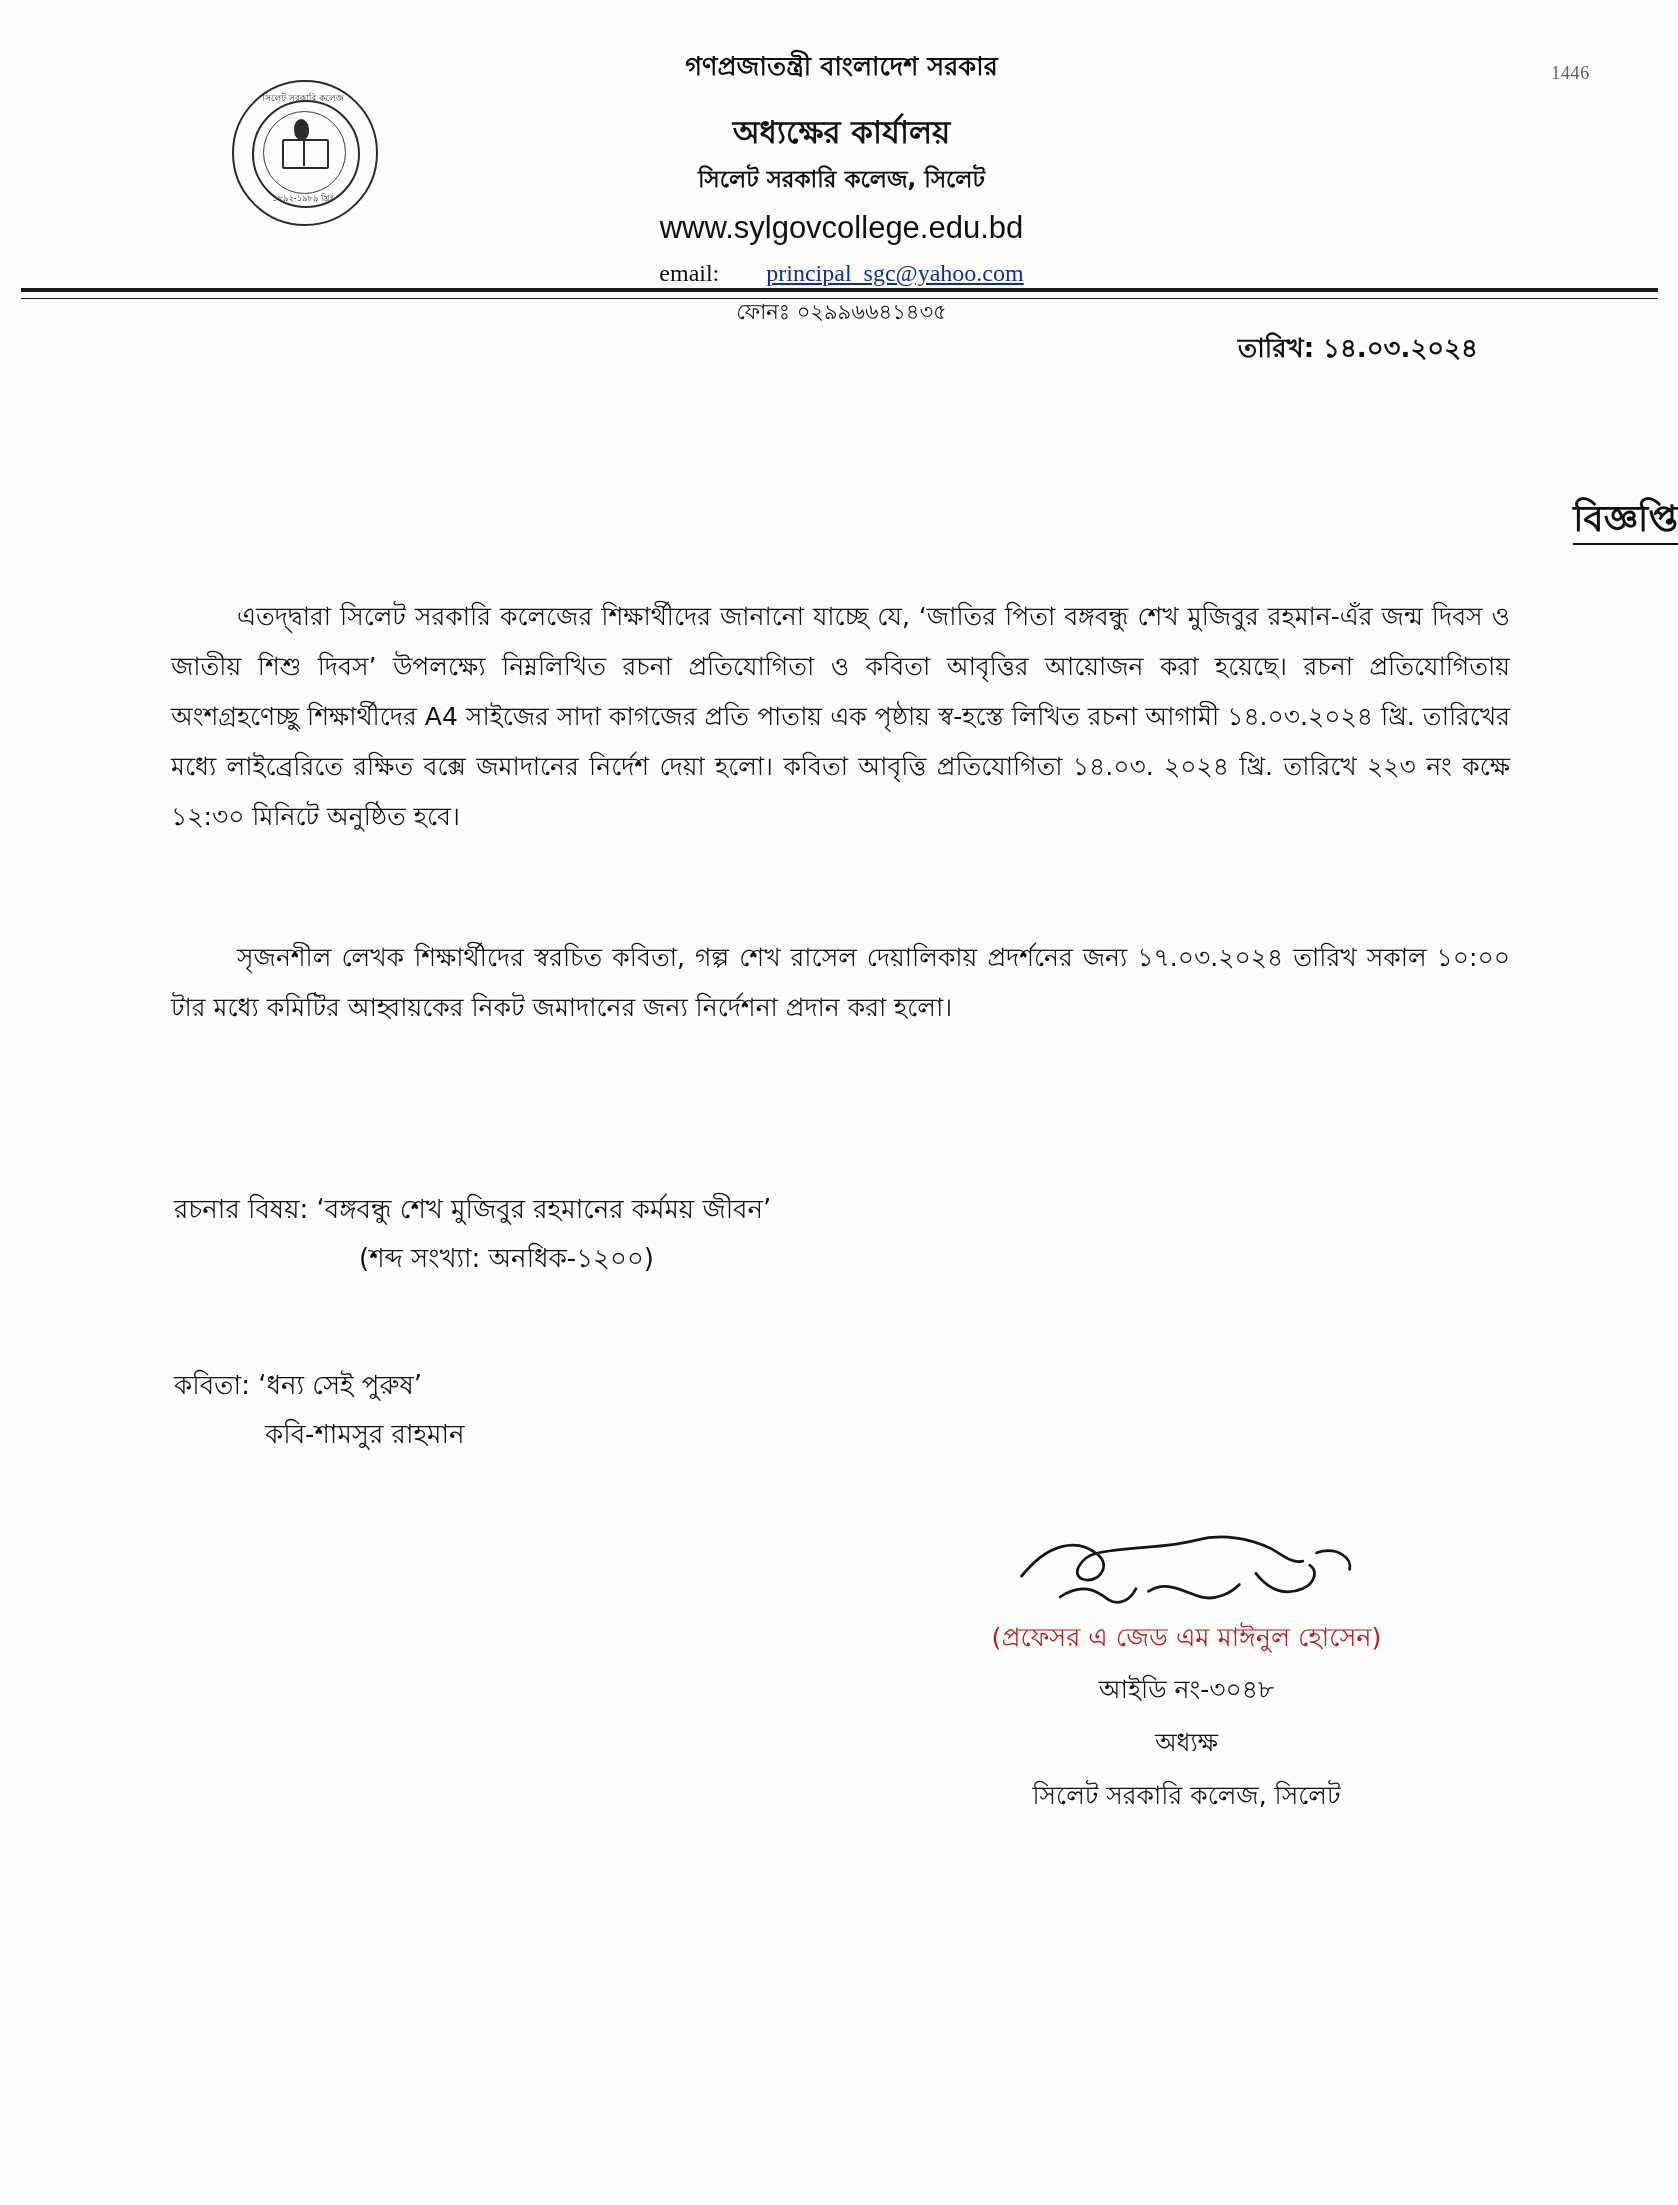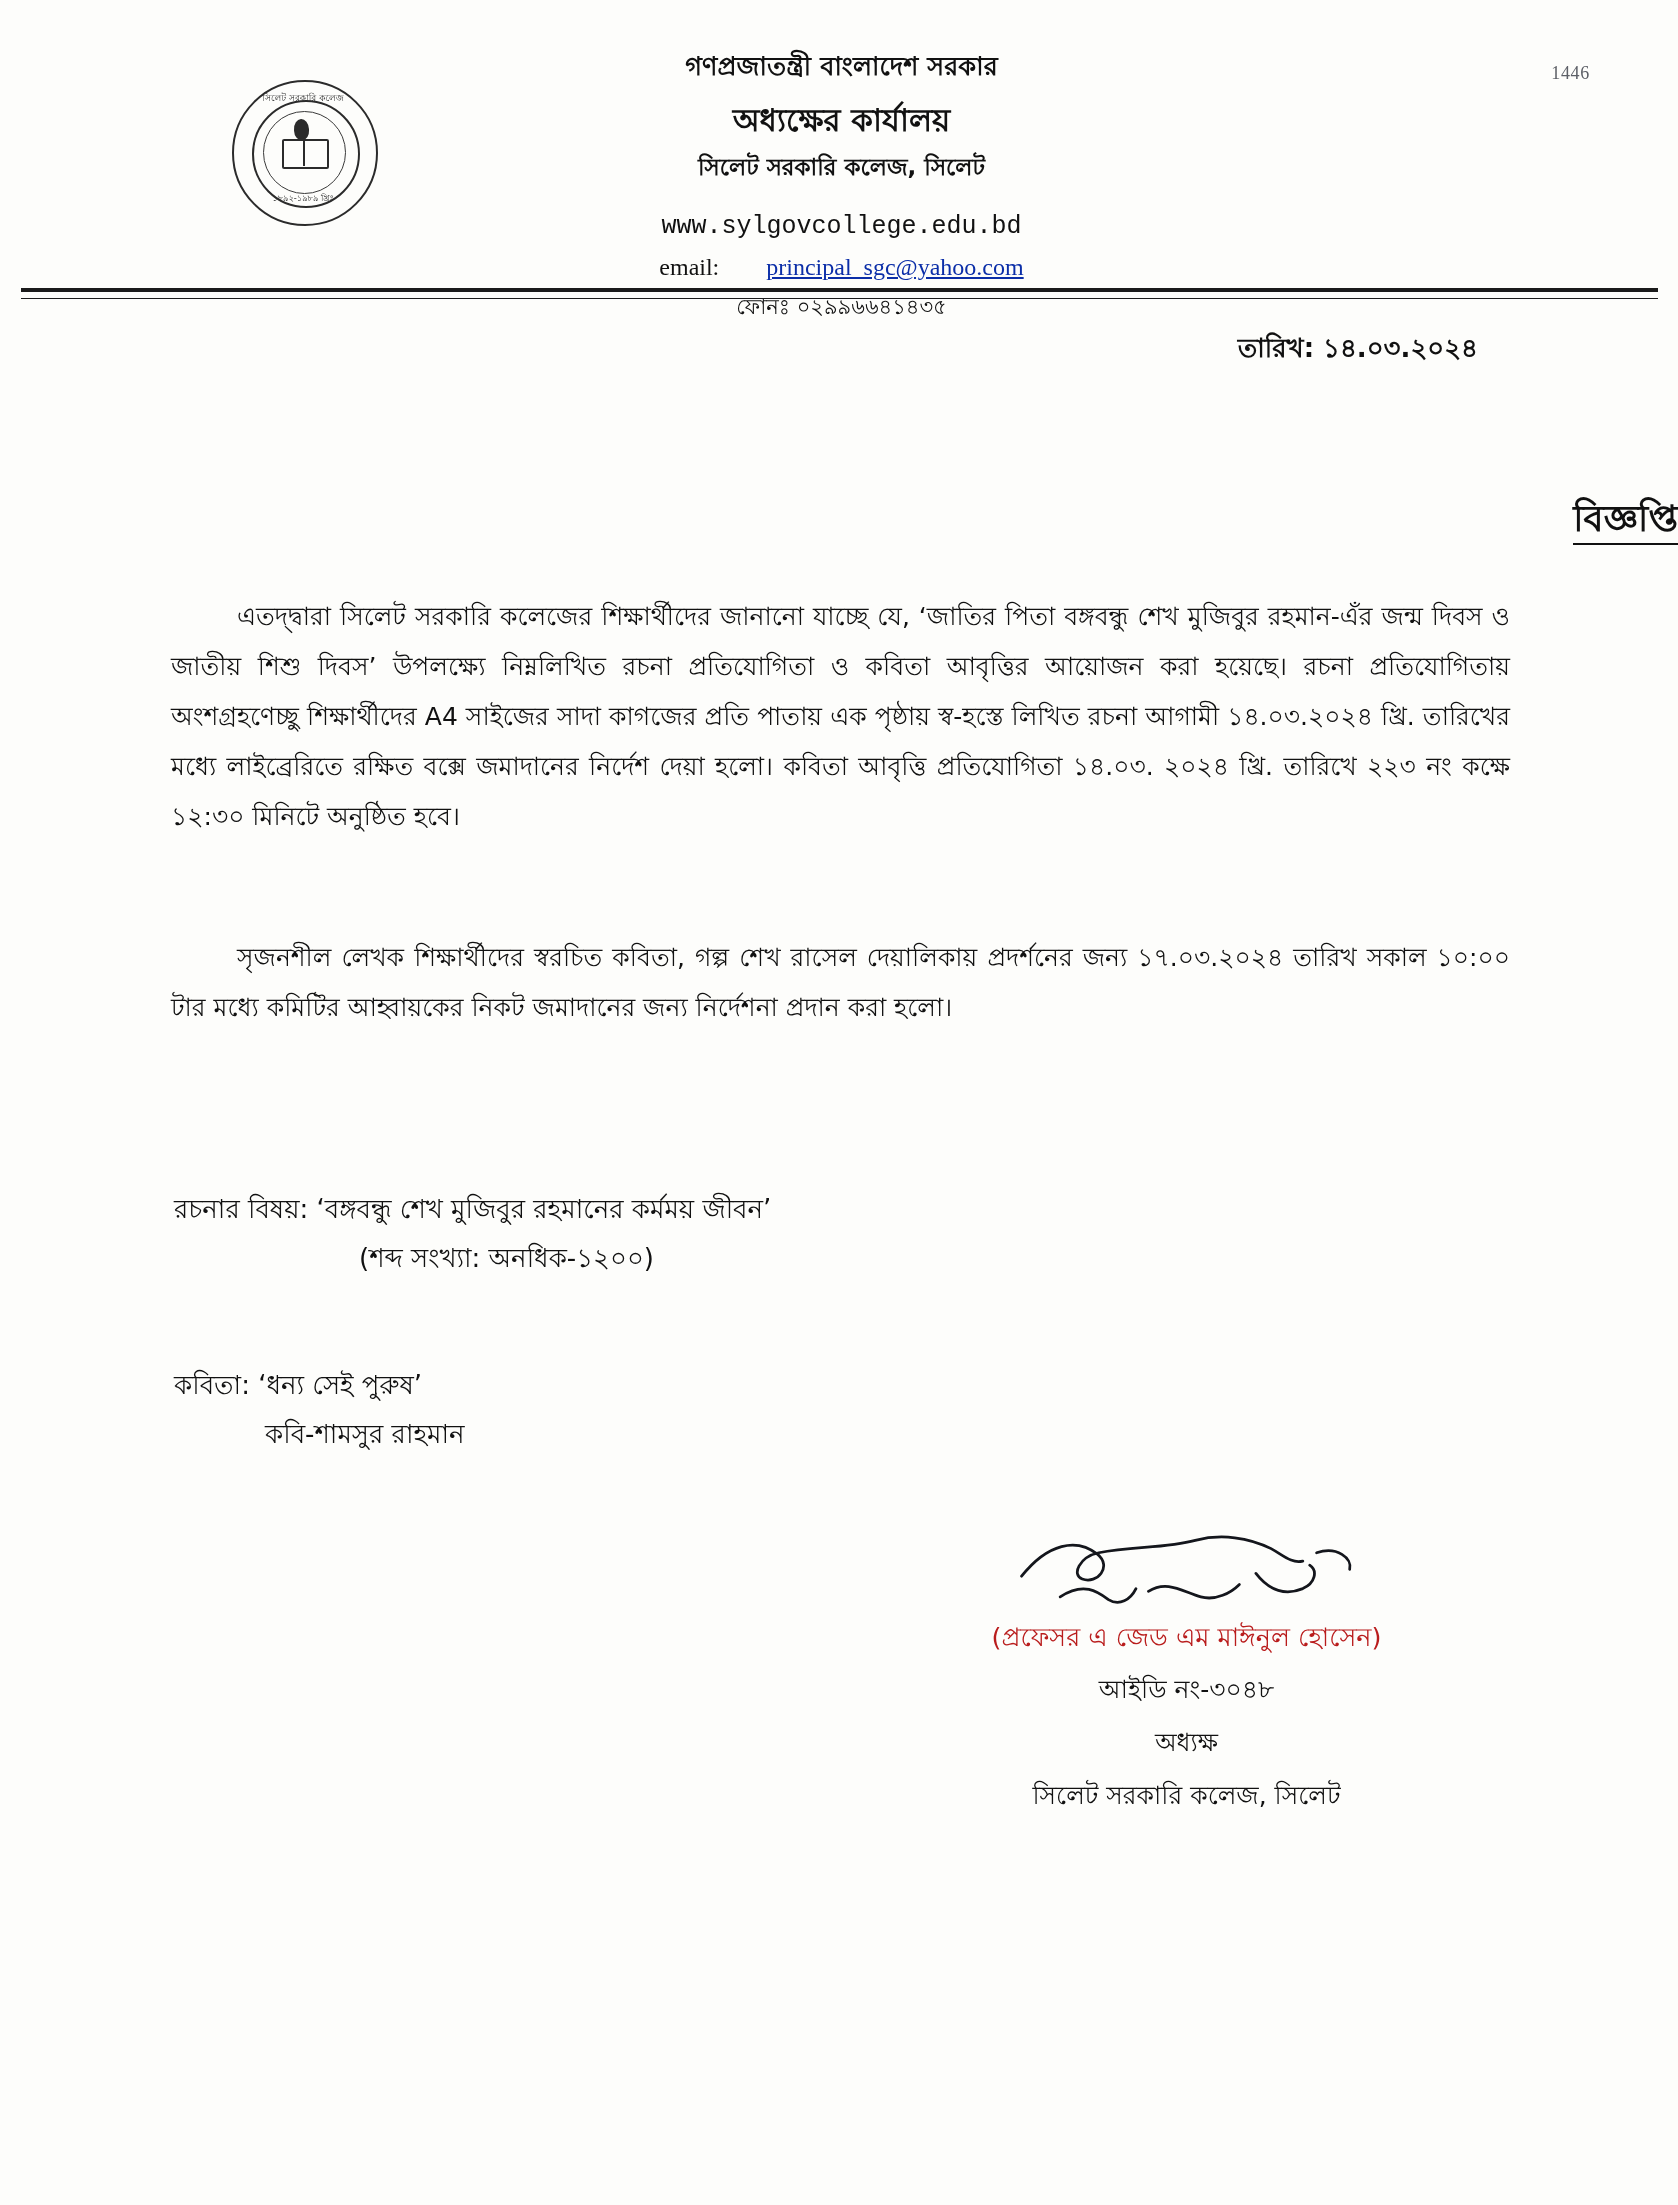--- a/index.html
+++ b/index.html
@@ -48,34 +48,34 @@
     font-family: "DejaVu Sans", sans-serif;
     font-size: 25.5px;
     font-weight: 700;
     letter-spacing: 0.1px;
     color: #111;
   }
   .h-line2 {
     font-family: "DejaVu Sans", sans-serif;
     font-size: 31px;
     font-weight: 700;
-    margin-top: 14px;
+    margin-top: 26px;
     color: #111;
   }
   .h-line3 {
     font-family: "DejaVu Sans", sans-serif;
     font-size: 23px;
     font-weight: 600;
     margin-top: 8.3px;
     color: #111;
   }
   .h-line4 {
-    font-family: Liberation Mono, monospace;
-    font-size: 25px;
-    margin-top: 26px;
+    font-family: Liberation Sans, sans-serif;
+    font-size: 31px;
+    margin-top: 11px;
     color: #111;
   }
   .h-line5 {
     font-family: "Liberation Serif", serif;
     font-size: 24px;
     margin-top: 5.5px;
     color: #111;
   }
   .h-line5 .mail-link {
     color: #0b2ea8;

